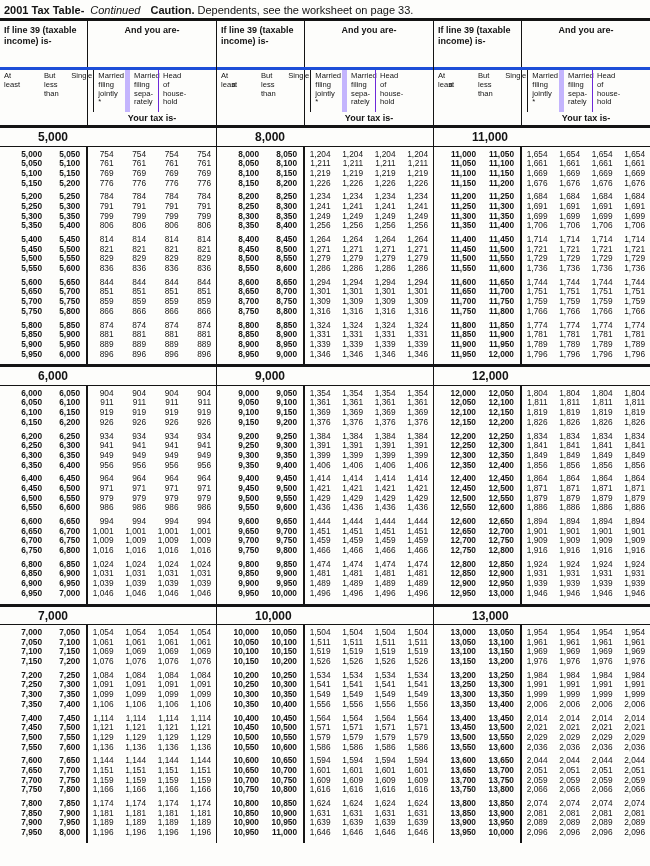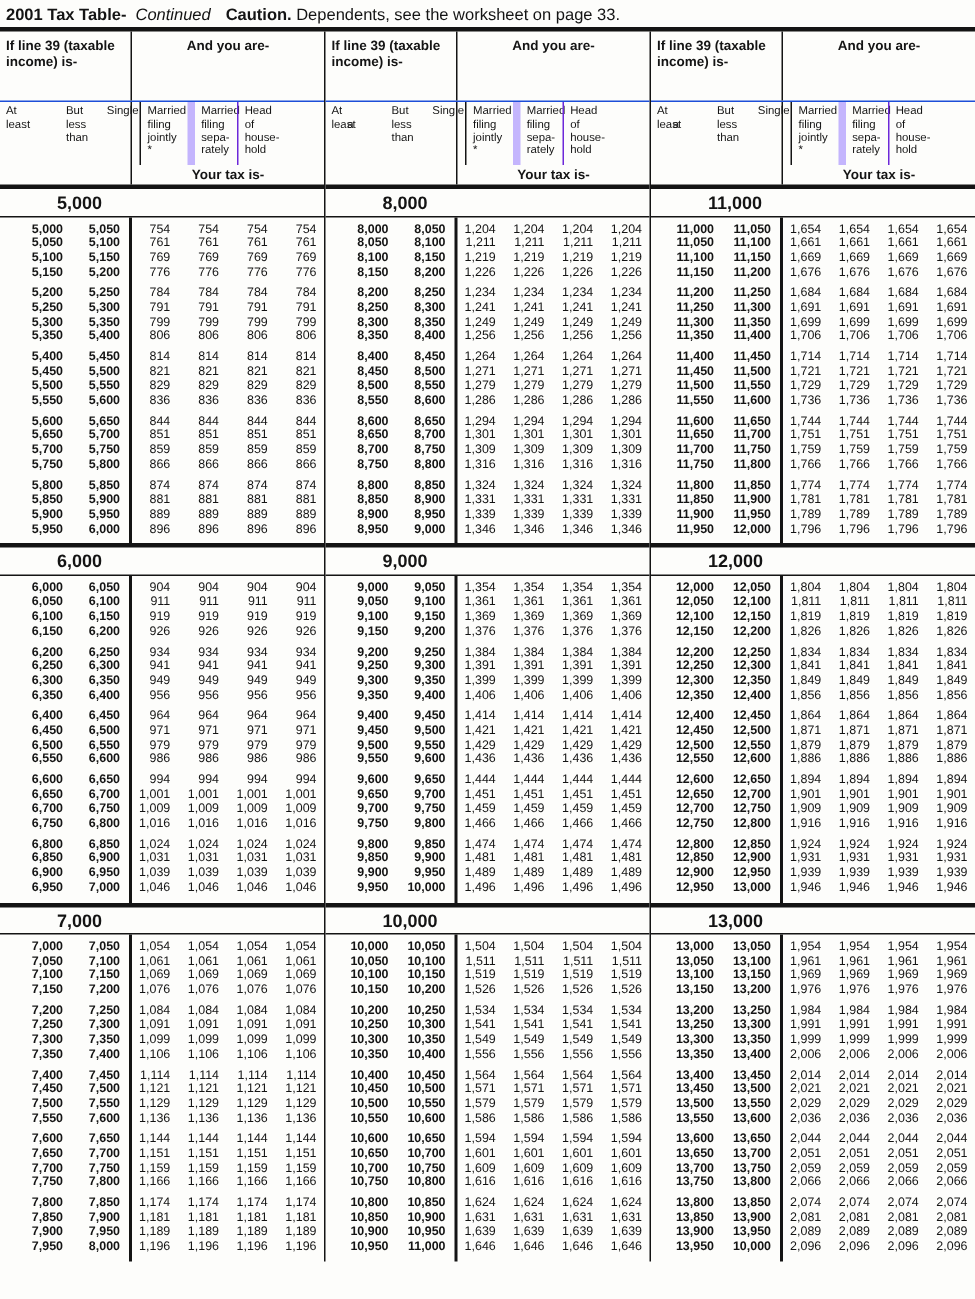--- a/index.html
+++ b/index.html
@@ -10,21 +10,21 @@
   
   .title { padding:4px 4px 2px 4px; font-size:11px; border-bottom:3px solid #141414; white-space:nowrap; }
   .title .b { font-weight:bold; }
   .title .i { font-style:italic; padding:0 10px 0 6px; }
   .title .c { font-weight:bold; padding-right:3px; }
   
   .table { display:flex; width:650px; }
   .panel { flex:1 1 0; min-width:0; }
   .panel.mid, .panel.first { border-right:1.5px solid #141414; }
   
-  .phead-row1 { display:flex; height:46px; border-bottom:1px solid #1d4ed8; }
+  .phead-row1 { display:flex; height:46px; border-bottom:3px solid #1d4ed8; }
   .income-label { width:87px; box-sizing:border-box; font-weight:bold; font-size:9px; line-height:10.5px; padding:4px 2px 0 4px; }
   .andyouare { flex:1; border-left:1.5px solid #141414; text-align:center; font-weight:bold; font-size:9px; padding-top:4px; }
   .phead-row2 { display:flex; height:55px; }
   .pr2-left { width:87px; box-sizing:border-box; display:flex; font-size:7.6px; line-height:8.8px; }
   .hc { word-spacing:60px; padding:2px 1px 0 4px; box-sizing:border-box; }
   .hc.atleast { width:40px; }
   .hc.butless { flex:1; }
   .pr2-right { flex:1; border-left:1.5px solid #141414; display:flex; flex-direction:column; min-width:0; }
   .collabels { display:flex; flex:1; font-size:7.6px; line-height:8.8px; min-height:0;justify-content:center; }
   .hc.single { width:31px; word-spacing:normal; }

